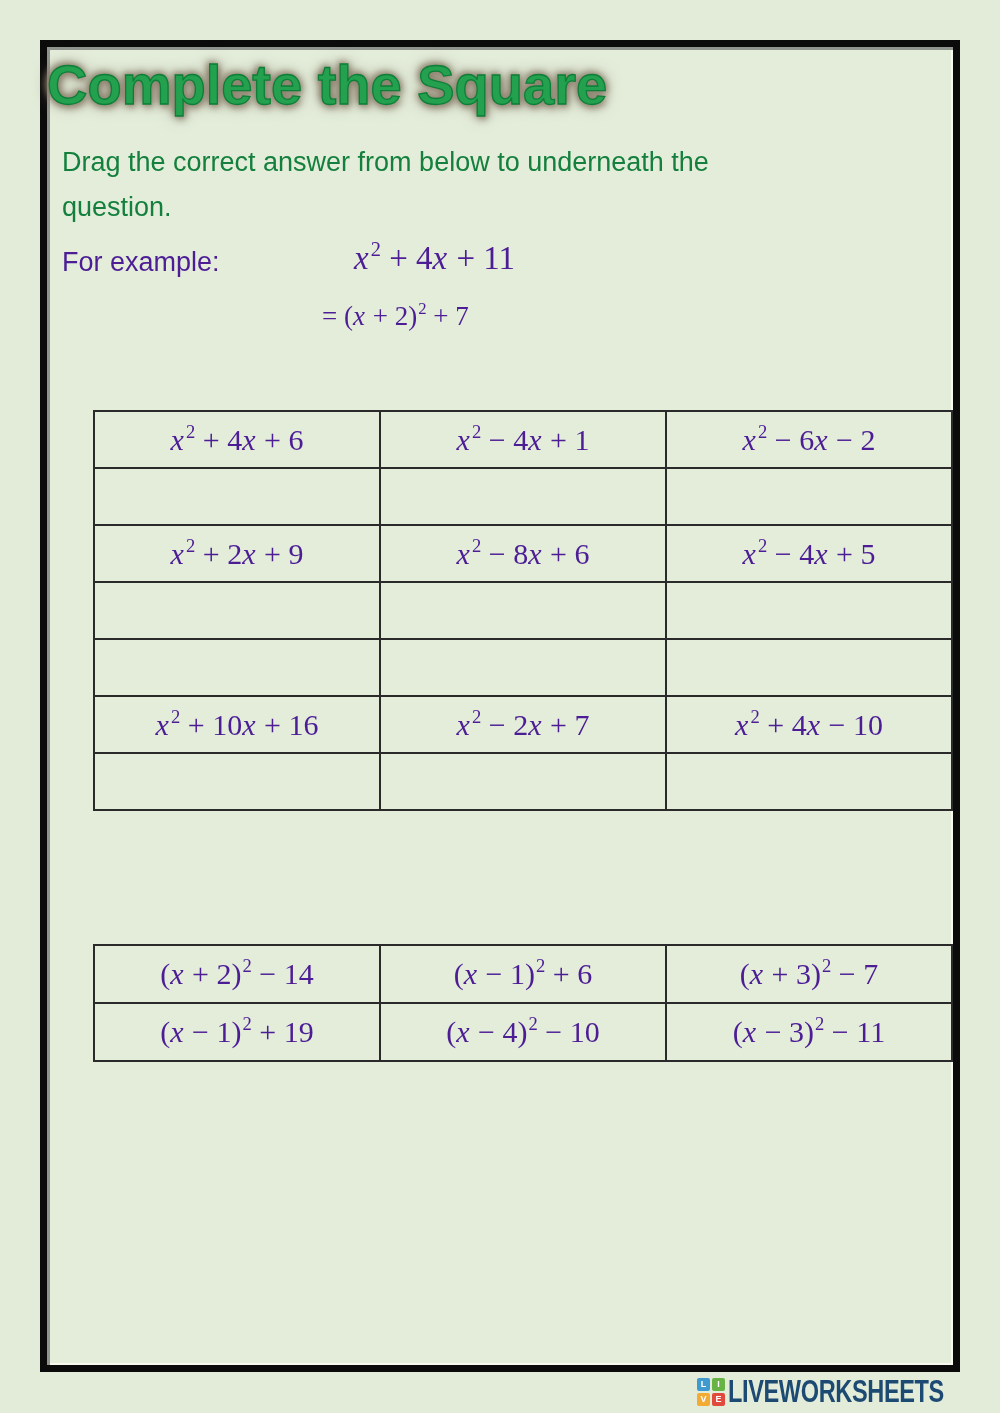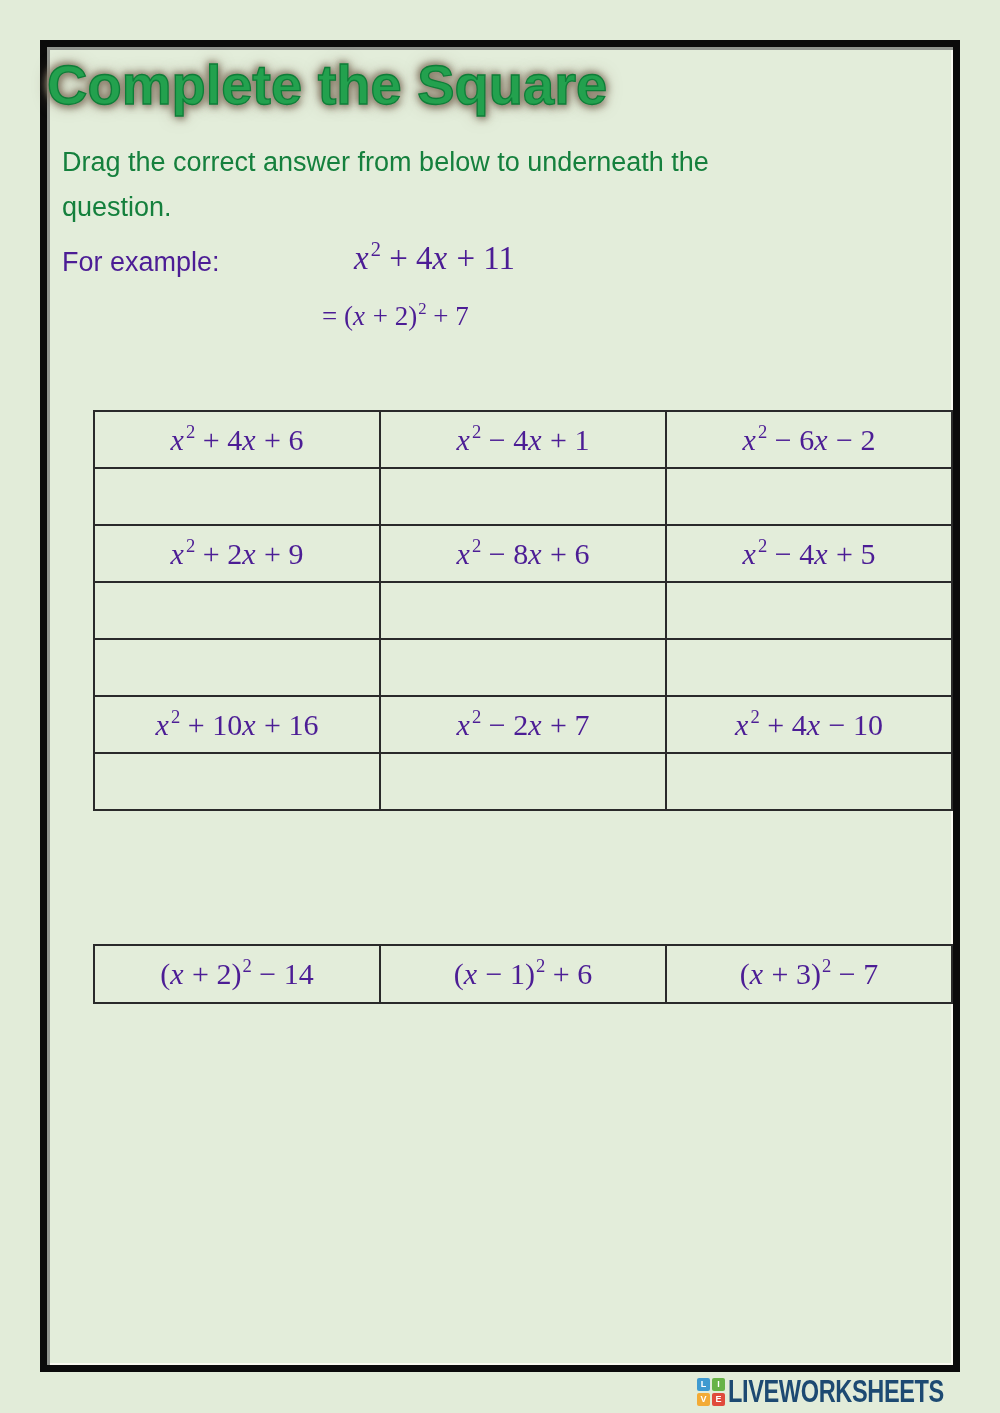--- a/index.html
+++ b/index.html
@@ -190,20 +190,25 @@
     </tbody>
 </table>
 
 <table class="sheet" id="answers-table">
   <tbody>
       <tr>
         <td class="math">(<i>x</i> + 2)<sup>2</sup> − 14</td>
         <td class="math">(<i>x</i> − 1)<sup>2</sup> + 6</td>
         <td class="math">(<i>x</i> + 3)<sup>2</sup> − 7</td>
       </tr>
+      <tr>
+        <td class="math">(<i>x</i> − 1)<sup>2</sup> + 19</td>
+        <td class="math">(<i>x</i> − 4)<sup>2</sup> − 10</td>
+        <td class="math">(<i>x</i> − 3)<sup>2</sup> − 11</td>
+      </tr>
     </tbody>
 </table>
 
 <div class="footer">
   <div class="logo-grid">
       <div class="logo-sq" style="background: rgb(63, 154, 208);">L</div>
       <div class="logo-sq" style="background: rgb(103, 179, 70);">I</div>
       <div class="logo-sq" style="background: rgb(243, 171, 53);">V</div>
       <div class="logo-sq" style="background: rgb(224, 74, 60);">E</div>
     </div>

